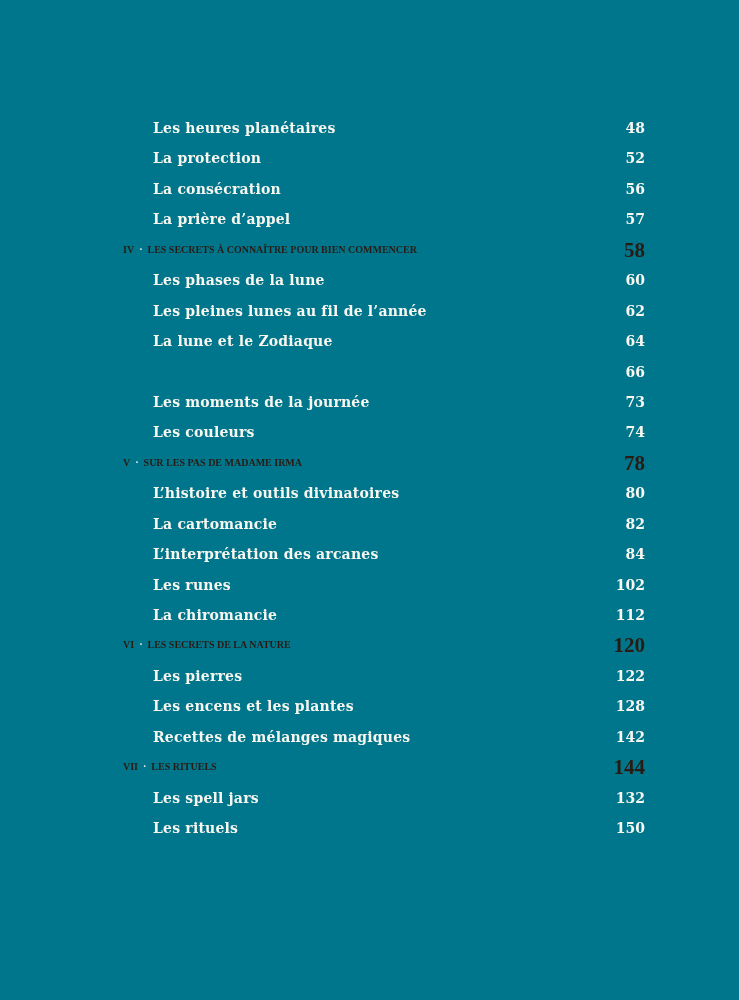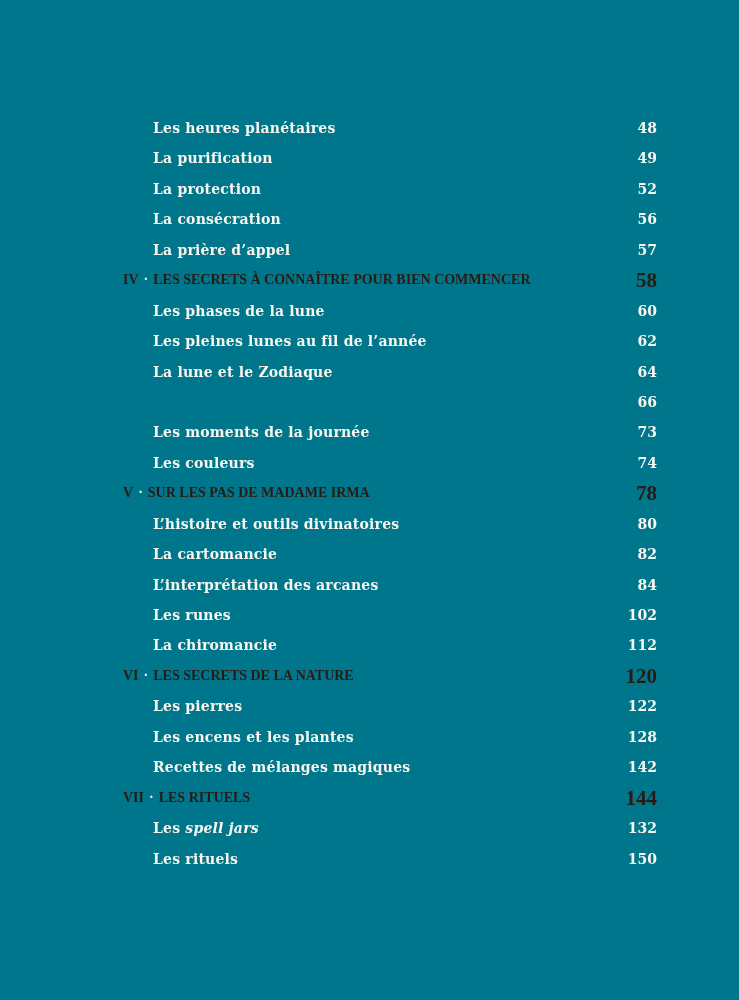--- a/index.html
+++ b/index.html
@@ -24,21 +24,21 @@
       position: relative;
       height: 30.45px;
       line-height: 30px;
     }
     .row .label {
       position: absolute;
       white-space: nowrap;
     }
     .row .page {
       position: absolute;
-      right: 82px;
+      right: 94px;
       text-align: right;
       white-space: nowrap;
     }
     .row.entry .label {
       left: 153px;
       color: #f7f6ef;
       font-family: "DejaVu Serif", serif;
       font-weight: bold;
       font-size: 14px;
       letter-spacing: 0.2px;
@@ -47,52 +47,47 @@
       color: #f7f6ef;
       font-family: "DejaVu Serif", serif;
       font-weight: bold;
       font-size: 14px;
     }
     .row.section .label {
       left: 123px;
       color: #2a1b12;
       font-family: "Liberation Serif", serif;
       font-weight: bold;
-      font-size: 14px;
+      font-size: 10px;
       letter-spacing: 0px;
       text-align: center;
     }
     .row.section .page {
       color: #2a1b12;
       font-family: "Liberation Serif", serif;
       font-weight: bold;
       font-size: 21px;
     }
     .row.section .sep {
       display: inline-block;
       margin: 0 5px;
       color: #f7f6ef;
       font-weight: bold;
     }
     .italic {
-      font-style: italic;
     }
   </style>
 </head>
 <body>
 
 <div class="toc">
 
   <div class="row entry">
     <span class="label">Les heures planétaires</span>
     <span class="page">48</span>
-  </div>
-  <div class="row entry">
-    <span class="label">La purification</span>
-    <span class="page">49</span>
   </div>
   <div class="row entry">
     <span class="label">La protection</span>
     <span class="page">52</span>
   </div>
   <div class="row entry">
     <span class="label">La consécration</span>
     <span class="page">56</span>
   </div>
   <div class="row entry">

